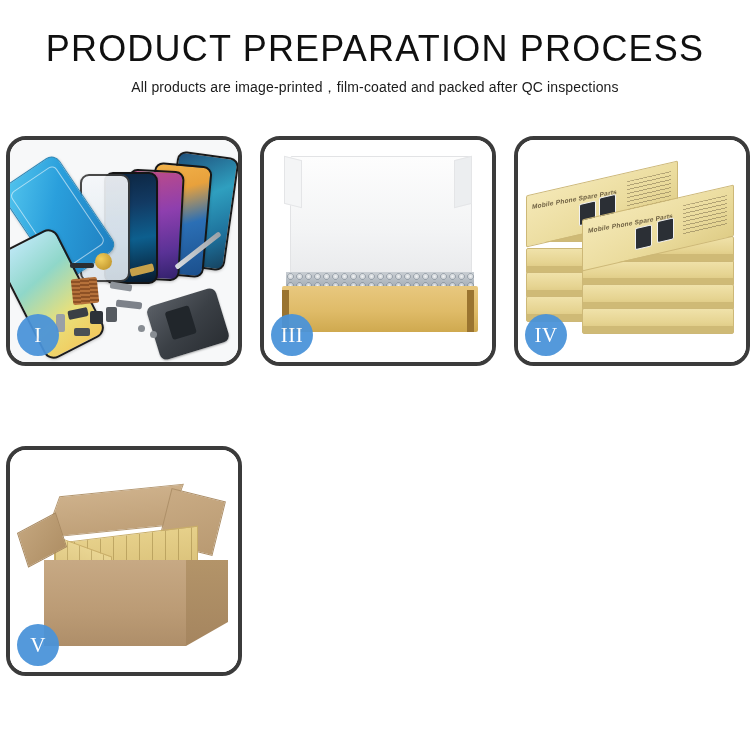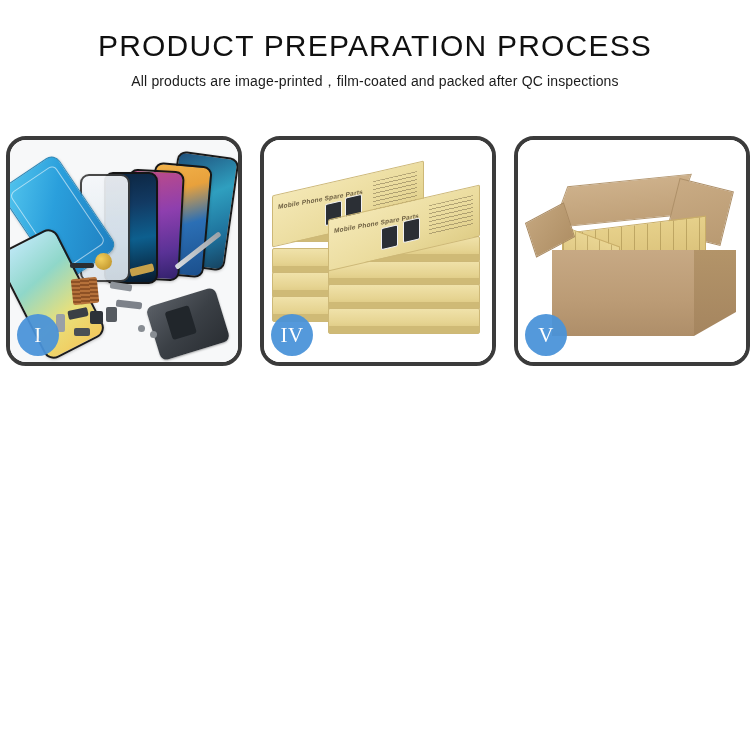--- a/index.html
+++ b/index.html
@@ -18,21 +18,21 @@
 
   
   .header {
     width: 100%;
     text-align: center;
     padding-top: 30px;
     box-sizing: border-box;
   }
   .title {
     font-family: "Liberation Sans", sans-serif;
-    font-size: 30px;
+    font-size: 36px;
     font-weight: 400;
     letter-spacing: 1.2px;
     color: #101010;
     line-height: 1.05;
     white-space: nowrap;
   }
   .subtitle {
     font-family: "Liberation Sans", sans-serif;
     font-size: 14px;
     font-weight: 400;
@@ -522,20 +522,32 @@
       <div class="part pt8"></div>
       <div class="part pt9"></div>
       <div class="part pt10"></div>
       <div class="part pt11"></div>
       <div class="tweezer"></div>
     </div>
     <div class="badge">I</div>
   </div>
 
 
+  <div class="panel">
+    <div class="panel-stage p3">
+      <div class="m-lid"></div>
+      <div class="m-lid-flapL"></div>
+      <div class="m-lid-flapR"></div>
+      <div class="m-tray-top"></div>
+      <div class="m-tray"></div>
+      <div class="m-corner-l"></div>
+      <div class="m-corner-r"></div>
+    </div>
+    <div class="badge">III</div>
+  </div>
 
   <div class="panel">
     <div class="panel-stage p4">
       <div class="stack">
 
         <div class="ybox" style="left:0px; top:92px;">
             <div class="edge"></div>
           </div>
         <div class="ybox" style="left:0px; top:116px;">
             <div class="edge"></div>

